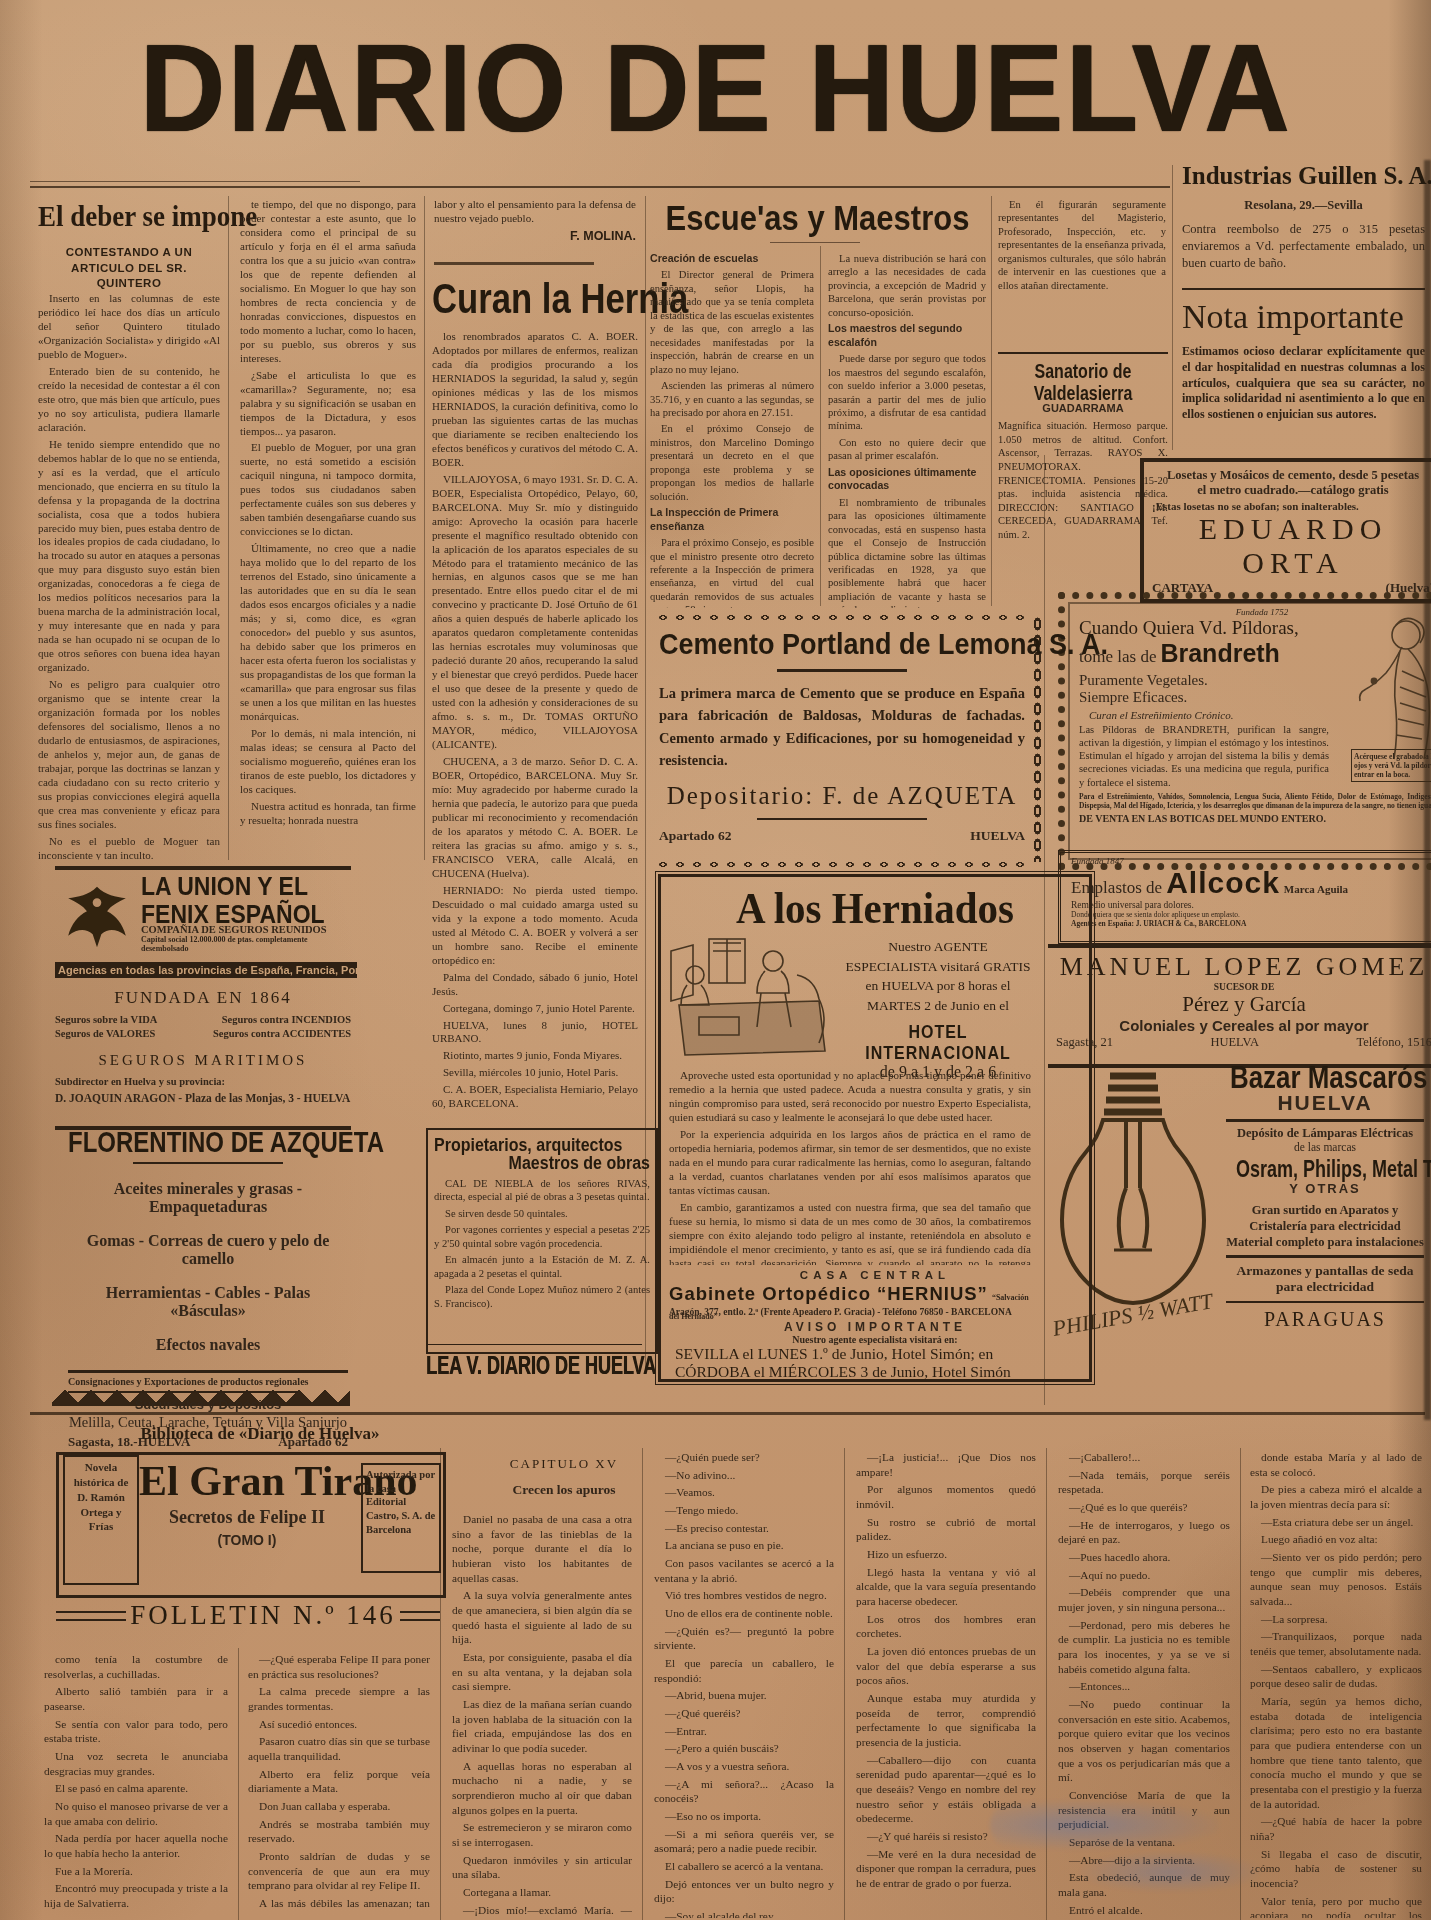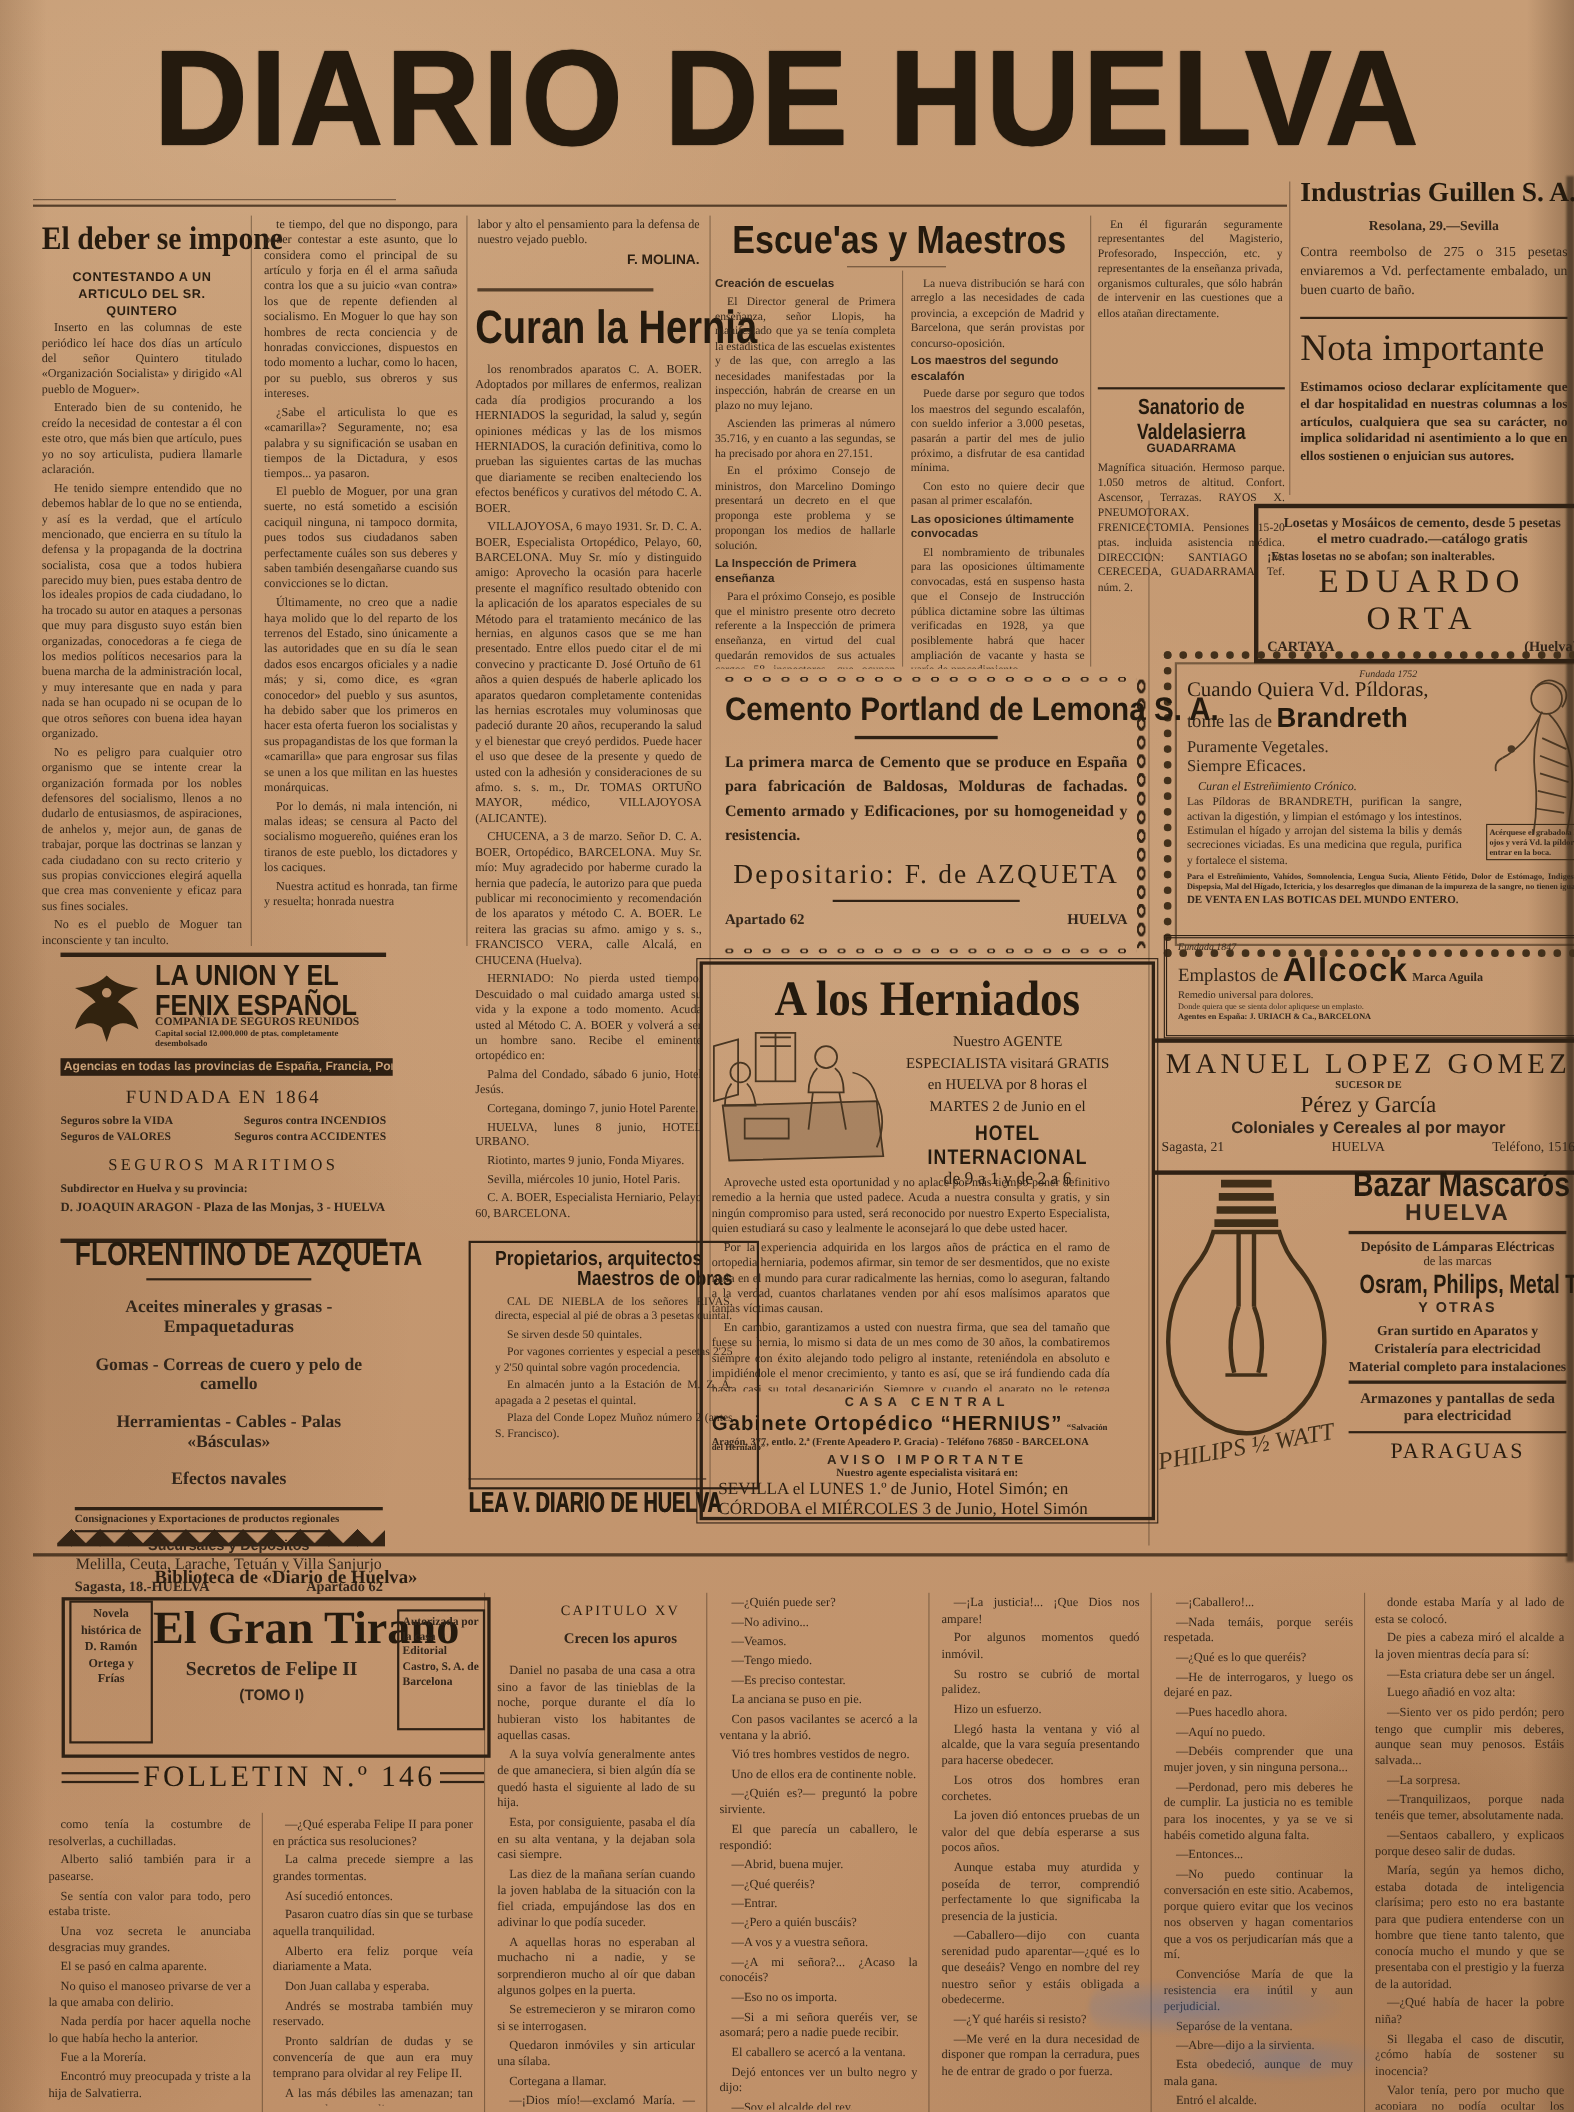--- a/index.html
+++ b/index.html
@@ -302,21 +302,21 @@
       <div style="border-top:2px solid #2f2114;width:230px;margin:4px 0;"></div>
       <div class="ctr" style="font-family:'Liberation Sans',sans-serif;font-weight:700;font-size:13px;">Sucursales y Depósitos</div>
       <div class="ctr" style="font-size:14.5px;margin-top:2px;">Melilla, Ceuta, Larache, Tetuán y Villa Sanjurjo</div>
       <div style="display:flex;justify-content:space-between;font-weight:700;font-size:13px;margin-top:3px;">
         <span>Sagasta, 18.-HUELVA</span>
         <span>Apartado 62</span>
       </div>
     </div>
   </div>
 
-  <div class="adbox" style="left:426px;top:1128px;width:216px;height:212px;border-width:2px;padding:5px 22px;">
+  <div class="adbox" style="left:426px;top:1128px;width:216px;height:212px;border-width:2px;padding:5px 6px;">
     <div style="font-family:'Liberation Sans',sans-serif;font-weight:700;font-size:16px;transform:scaleY(1.15);transform-origin:top left;color:#241a0e;">Propietarios, arquitectos</div>
     <div style="font-family:'Liberation Sans',sans-serif;font-weight:700;font-size:16px;text-align:right;transform:scaleY(1.15);transform-origin:top right;color:#241a0e;">Maestros de obras</div>
     <div class="col colsm" style="position:static;margin-top:6px;">
         <p>CAL DE NIEBLA de los señores RIVAS, directa, especial al pié de obras a 3 pesetas quintal.</p>
         <p>Se sirven desde 50 quintales.</p>
         <p>Por vagones corrientes y especial a pesetas 2'25 y 2'50 quintal sobre vagón procedencia.</p>
         <p>En almacén junto a la Estación de M. Z. A. apagada a 2 pesetas el quintal.</p>
         <p>Plaza del Conde Lopez Muñoz número 2 (antes S. Francisco).</p>
       </div>
   </div>
@@ -334,21 +334,21 @@
       <div style="font-size:14.5px;font-weight:700;text-align:justify;line-height:1.55;color:#2e2013;">La primera marca de Cemento que se produce en España para fabricación de Baldosas, Molduras de fachadas. Cemento armado y Edificaciones, por su homogeneidad y resistencia.</div>
       <div class="ctr" style="font-size:25px;letter-spacing:2px;margin-top:10px;color:#2a1d10;">Depositario: F. de AZQUETA</div>
       <div style="border-top:2px solid #2f2114;width:170px;margin:8px auto;"></div>
       <div style="display:flex;justify-content:space-between;font-weight:700;font-size:13.5px;">
         <span>Apartado 62</span>
         <span>HUELVA</span>
       </div>
     </div>
   </div>
 
-  <div class="adbox" style="left:636px;top:874px;width:380px;height:494px;border-width:3px;outline:1px solid #2f2114;outline-offset:2px;padding:4px 14px;">
+  <div class="adbox" style="left:658px;top:874px;width:380px;height:494px;border-width:3px;outline:1px solid #2f2114;outline-offset:2px;padding:4px 24px;">
     <div class="ctr" style="font-family:'Liberation Serif',serif;font-weight:700;font-size:41px;white-space:nowrap;transform:scaleY(1.1);transform-origin:top center;color:#241a0e;">A los Herniados</div>
     <svg width="168" height="122" viewBox="0 0 168 122" style="position:absolute;left:8px;top:58px;opacity:.9;">
       <g fill="none" stroke="#3a2a18" stroke-width="1.6">
         <rect x="40" y="4" width="36" height="44"></rect>
         <path d="M44 8 h28 M44 16 h28 M58 4 v44"></path>
         <path d="M2 16 l22 -6 v50 l-22 6 z"></path>
         <circle cx="26" cy="40" r="9"></circle>
         <path d="M18 50 Q12 58 12 70 L40 70 Q38 56 32 50"></path>
         <circle cx="104" cy="26" r="10"></circle>
         <path d="M96 36 Q88 44 88 58 L120 58 Q120 42 112 36"></path>

